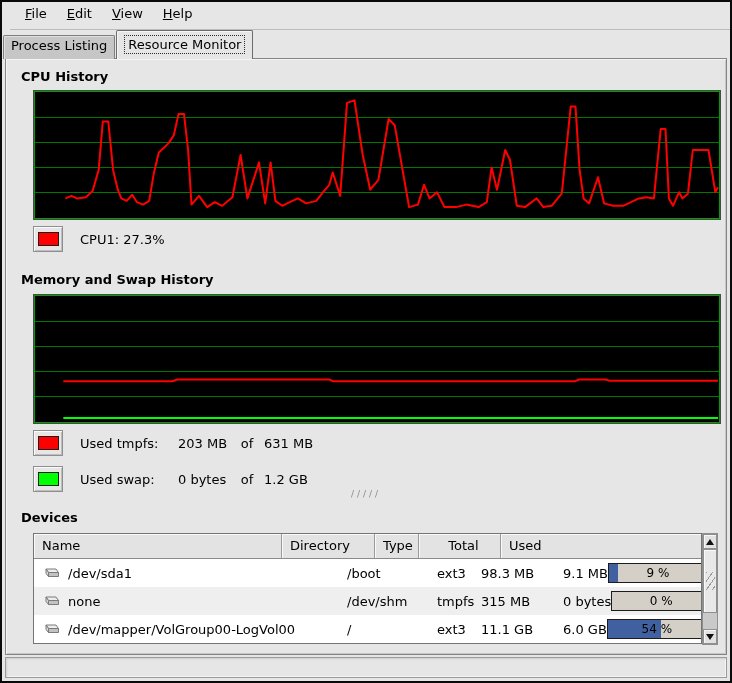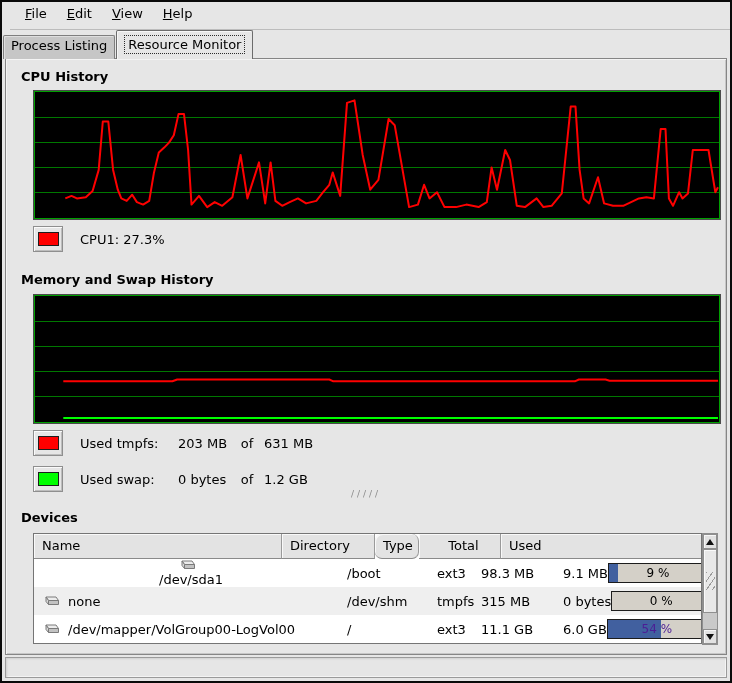--- a/index.html
+++ b/index.html
@@ -54,21 +54,21 @@
   .td-name svg{margin-right:8px;flex:none;}
   .td-dir{padding-left:7px;}
   .td-type{padding-left:4px;}
   .td-total{padding-left:4px;}
   .td-used{display:flex;align-items:center;padding-left:4px;}
   .used-text{flex:1;}
   .bar{width:100px;height:20px;margin-right:4px;border:1px solid #1c1c1c;background:#d4d0c8;
     position:relative;box-sizing:border-box;flex:none;}
   .bar .fill{position:absolute;left:0;top:0;bottom:0;}
   .bar .pct{position:absolute;left:0;right:0;top:0;bottom:0;text-align:center;line-height:18px;font-size:12px;}
-  .bar .pct.light{color:#4c1d95;}
+  .bar .pct.light{color:#000000;}
   
   .vscroll{position:absolute;left:696px;width:16px;height:112px;background:#c9c9c9;
     border:1px solid #8f8f8f;box-sizing:border-box;}
   .sbtn{position:absolute;left:0;right:0;height:15px;background:#e2e2e2;border:1px solid #8f8f8f;
     box-sizing:border-box;box-shadow:inset 1px 1px 0 #f7f7f7;display:flex;align-items:center;justify-content:center;}
   .sbtn.up{top:0;} .sbtn.down{bottom:0;}
   .arr{width:0;height:0;border-left:4px solid transparent;border-right:4px solid transparent;}
   .arr.up{border-bottom:6px solid #111;}
   .arr.down{border-top:6px solid #111;}
   .thumb{position:absolute;top:15px;left:0;right:0;height:64px;background:#e8e8e8;border:1px solid #8f8f8f;
@@ -149,27 +149,27 @@
   </div>
 
   <div class="grip" style="top:431px;">///// </div>
 
   <div class="section-title" style="top:451px;">Devices</div>
 
   <div class="table" style="top:474px;">
     <div class="thead" id="devices-head">
         <div class="th" style="width: 248px;">Name</div>
         <div class="th" style="width: 93px;">Directory</div>
-        <div class="th" style="width: 44px; border-radius: 7px;">Type</div>
+        <div class="th" style="width: 44px;">Type</div>
         <div class="th" style="width: 82px; text-align: center;">Total</div>
         <div class="th" style="width: 142px; flex: 1 1 0%;">Used</div>
       </div>
     <div id="devices-body">
         <div class="trow">
-          <div class="td td-name" style="width: 306px; flex-direction: column;">
+          <div class="td td-name" style="width: 306px;">
             <svg width="18" height="13" viewBox="0 0 18 13">
               <polygon points="4,2 14,2 16.5,5.5 6.5,5.5" fill="#ececec" stroke="#7a7a7a" stroke-width="1"></polygon>
               <polygon points="6.5,5.5 16.5,5.5 16.5,9.5 6.5,9.5" fill="#c2c2c2" stroke="#7a7a7a" stroke-width="1"></polygon>
               <polygon points="4,2 6.5,5.5 6.5,9.5 4,6.5" fill="#d6d6d6" stroke="#7a7a7a" stroke-width="1"></polygon>
             </svg>
             <span>/dev/sda1</span>
           </div>
           <div class="td td-dir" style="width: 93px;">/boot</div>
           <div class="td td-type" style="width: 44px;">ext3</div>
           <div class="td td-total" style="width: 82px;">98.3 MB</div>

